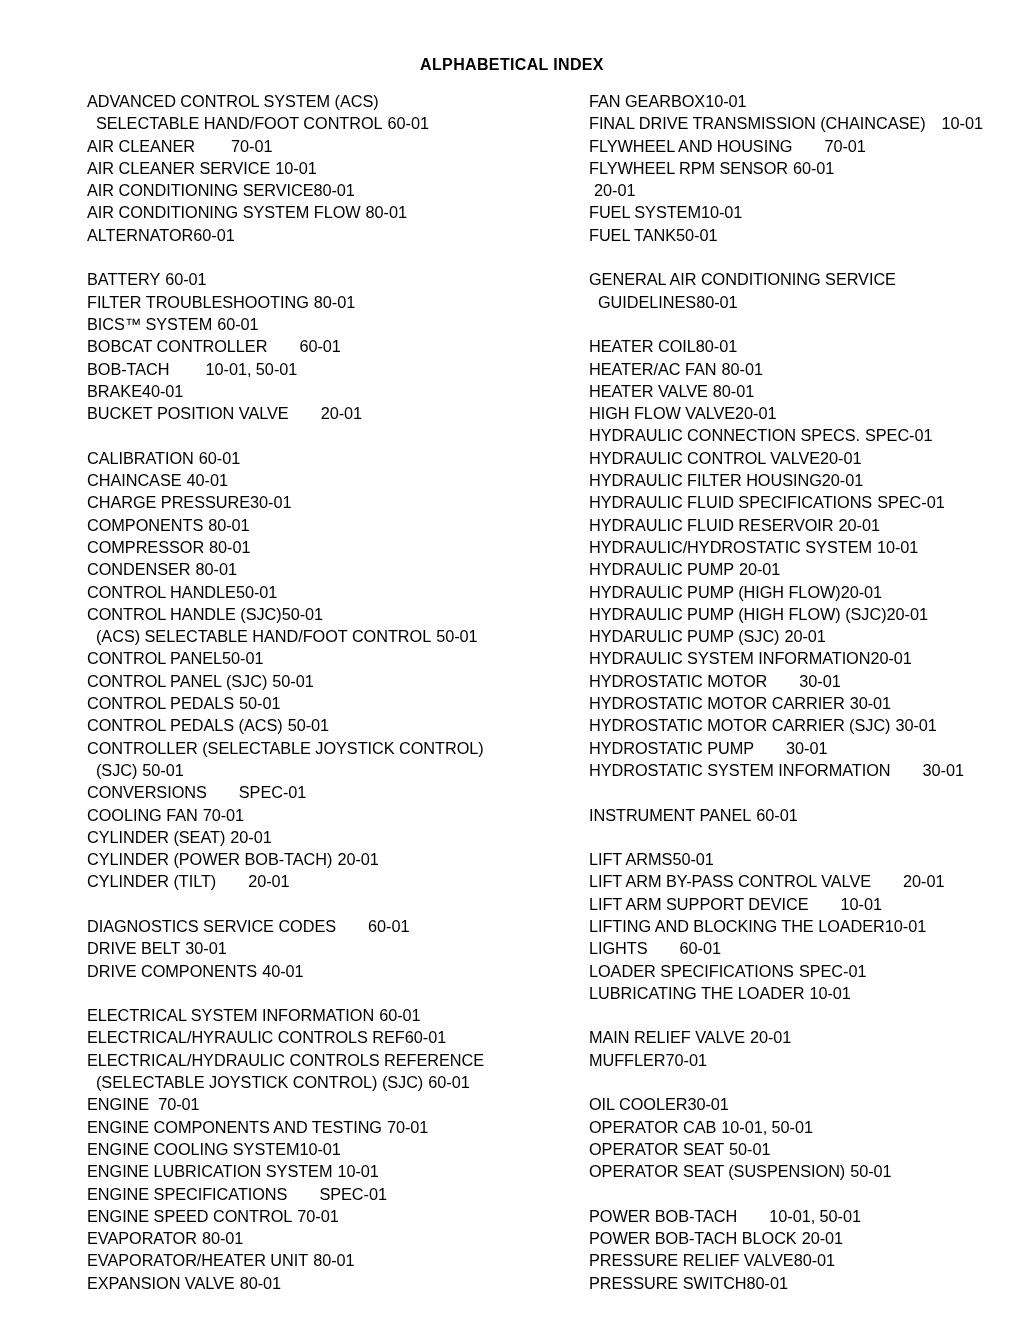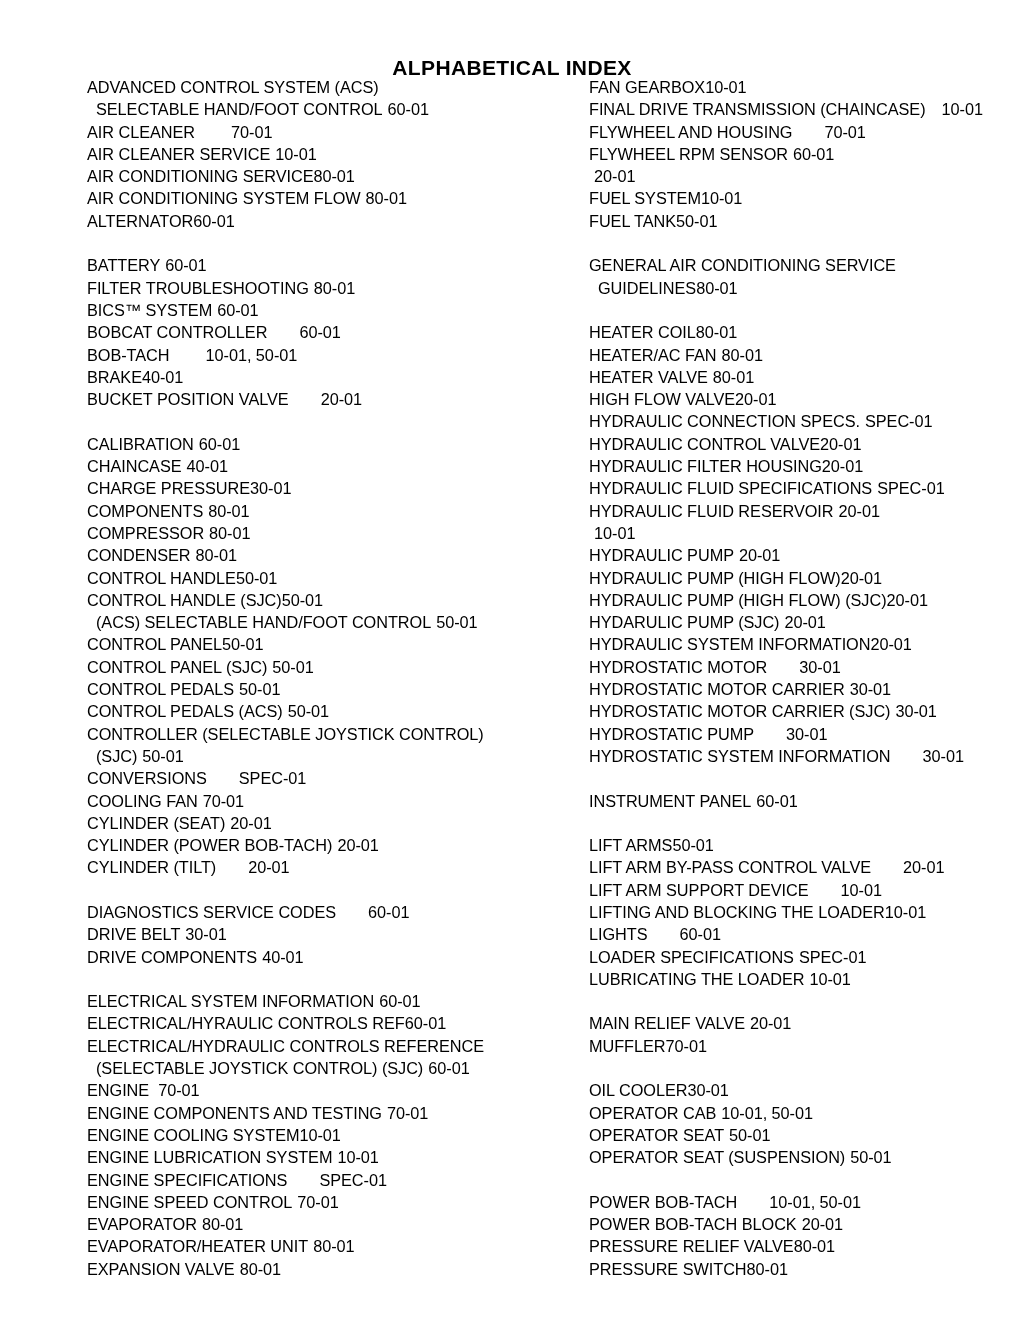--- a/index.html
+++ b/index.html
@@ -19,27 +19,27 @@
     width: 1024px;
     height: 1326px;
     box-sizing: border-box;
   }
   .page-title {
     position: absolute;
     top: 56px;
     left: 0;
     width: 1024px;
     text-align: center;
-    font-size: 21px;
+    font-size: 16px;
     font-weight: bold;
     letter-spacing: 0.35px;
   }
   .columns {
     position: absolute;
-    top: 76px;
+    top: 90px;
     left: 0;
     width: 1024px;
     display: flex;
     align-items: flex-start;
   }
   .column {
     box-sizing: border-box;
   }
   .column-left {
     width: 520px;
@@ -494,20 +494,21 @@
             <span class="leader"></span>
             <span class="page">SPEC-01</span>
           </div>
           <div class="entry">
             <span class="label">HYDRAULIC FLUID RESERVOIR</span>
             <span class="gap" style="width: 5px;"></span>
             <span class="leader"></span>
             <span class="page">20-01</span>
           </div>
           <div class="entry">
+            <span class="label">HYDRAULIC/HYDROSTATIC SYSTEM</span>
             <span class="gap" style="width: 5px;"></span>
             <span class="leader"></span>
             <span class="page">10-01</span>
           </div>
           <div class="entry">
             <span class="label">HYDRAULIC PUMP</span>
             <span class="gap" style="width: 5px;"></span>
             <span class="leader"></span>
             <span class="page">20-01</span>
           </div>

